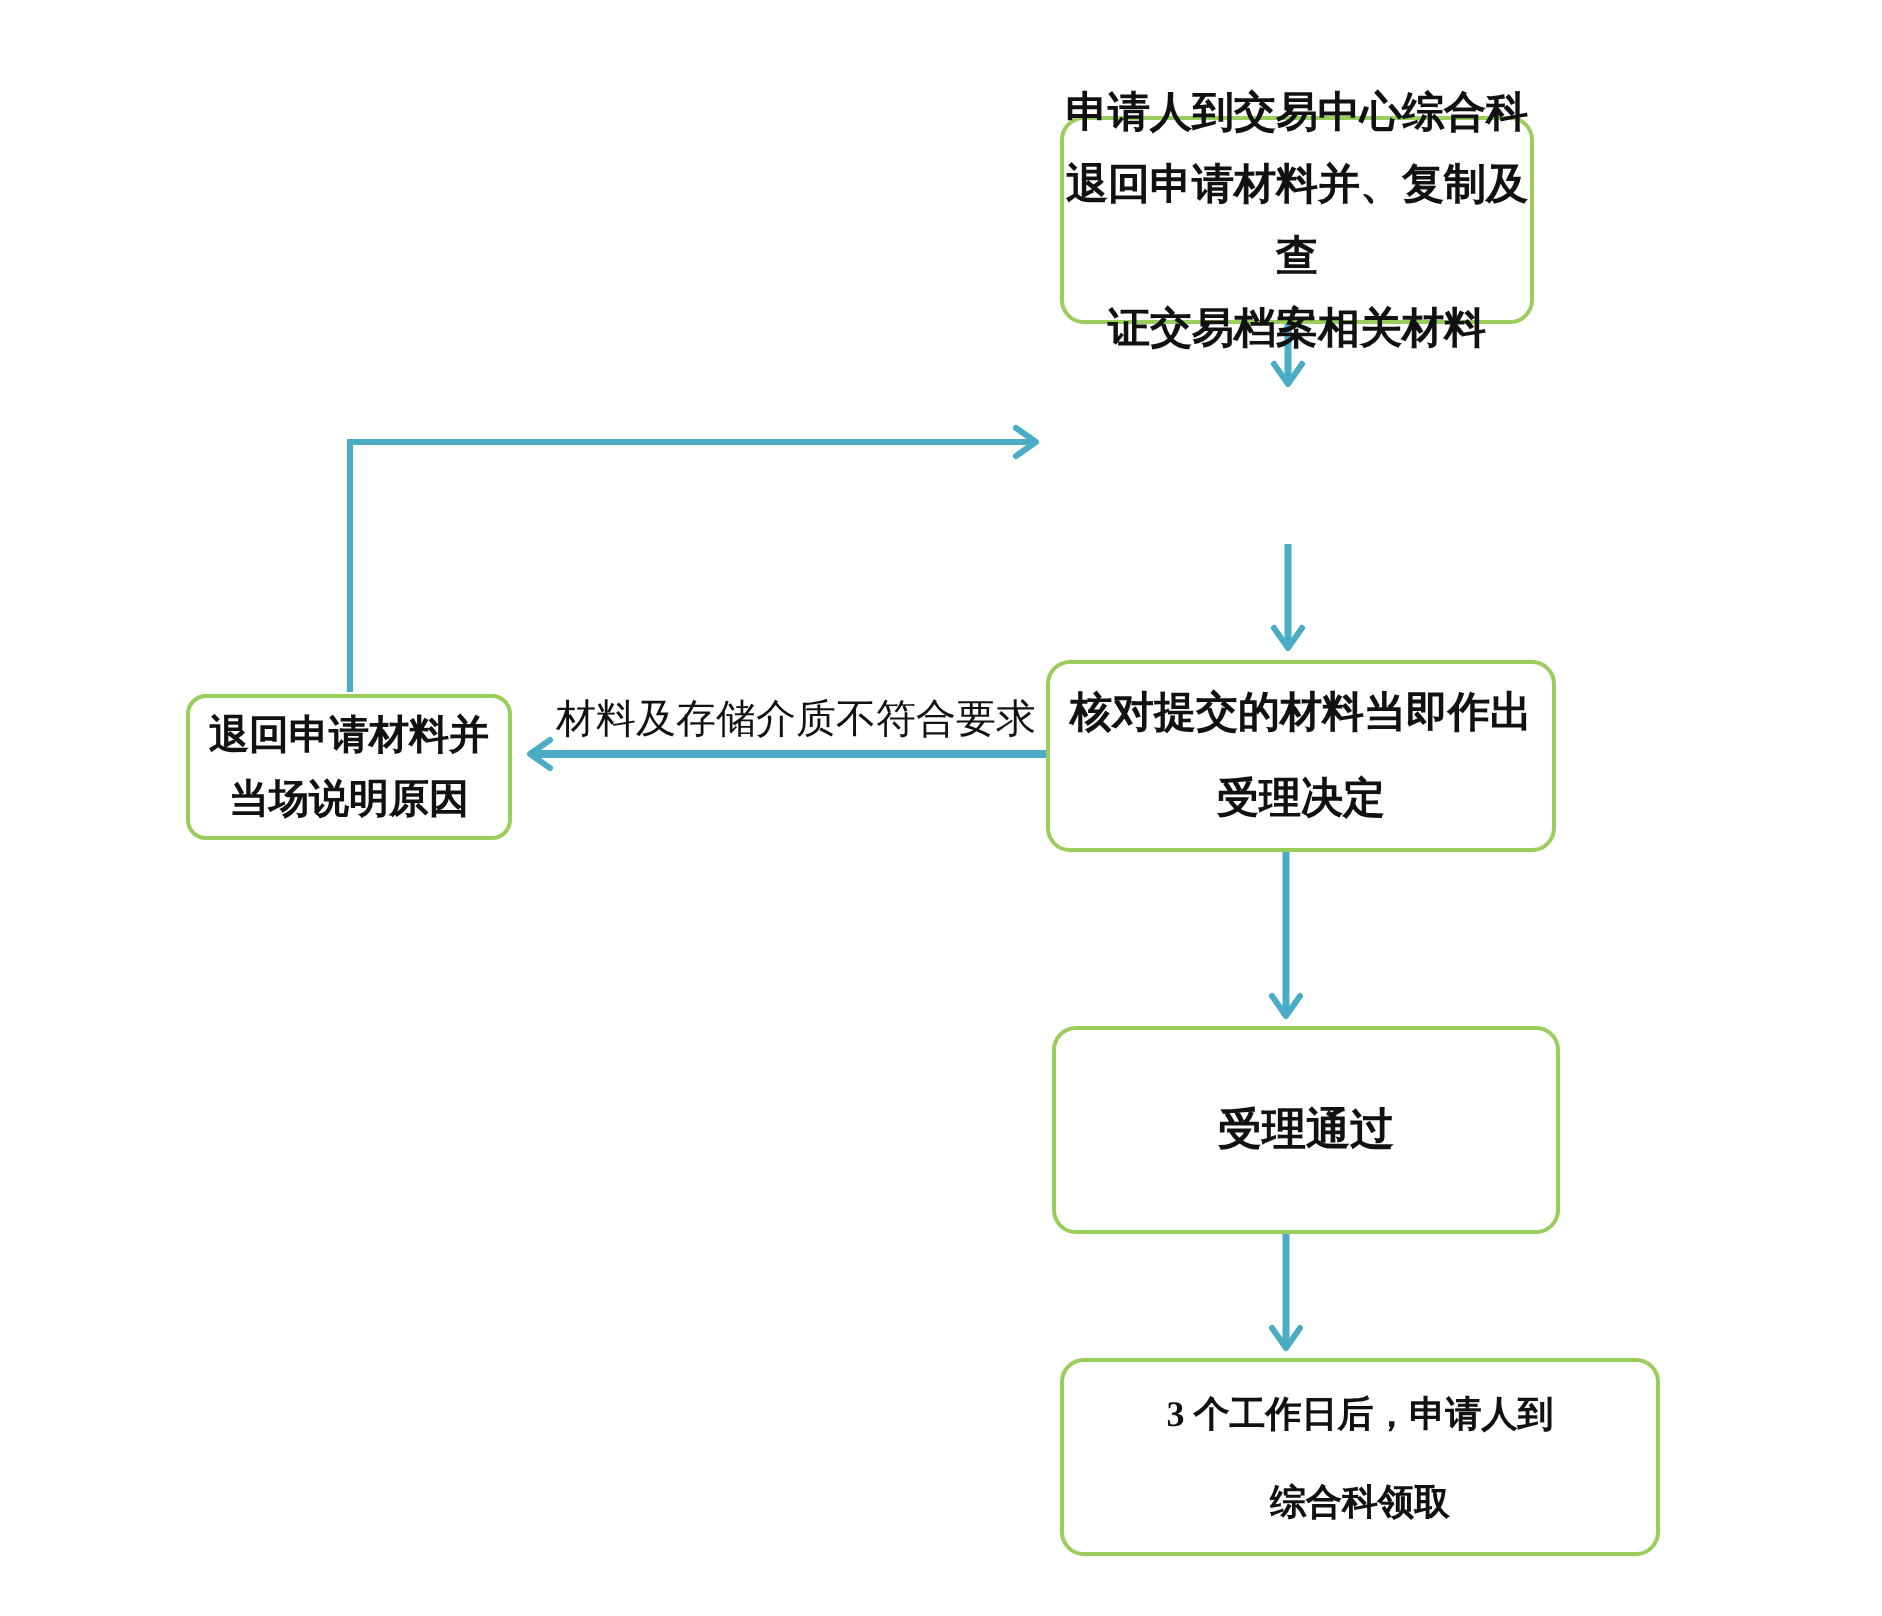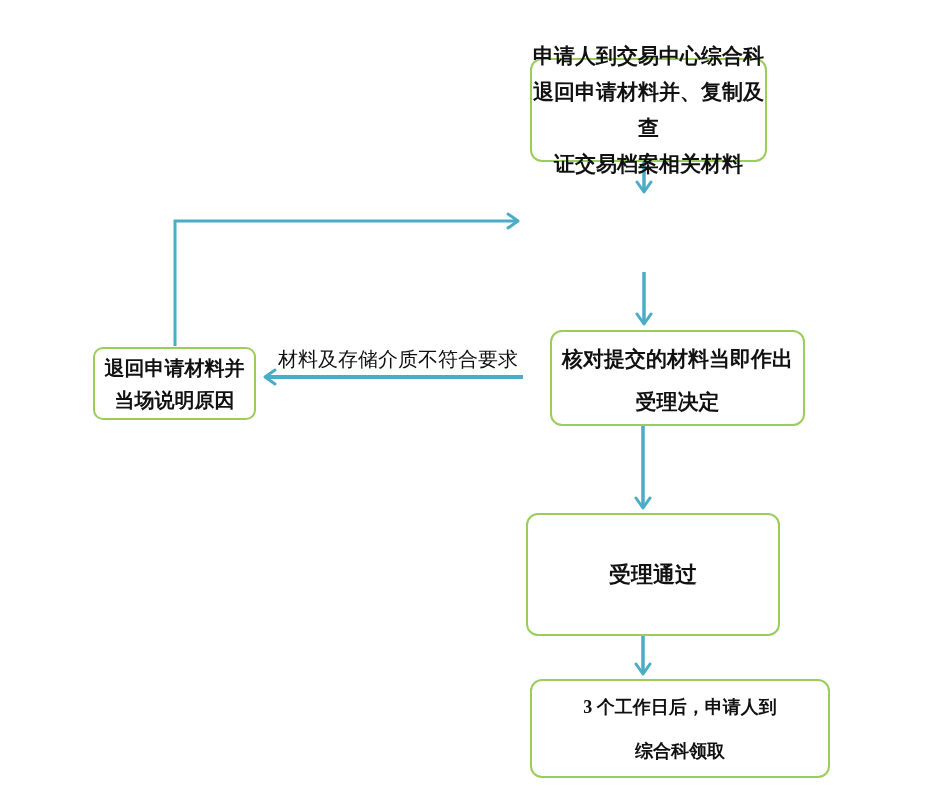--- a/index.html
+++ b/index.html
@@ -35,23 +35,23 @@
     display: flex;
     flex-direction: column;
     align-items: center;
     justify-content: center;
     font-weight: bold;
     color: #111111;
     text-align: center;
   }
   .n-apply   { left: 530px; top: 30px;  width: 237px; height: 104px; font-size: 21px; line-height: 36px; margin-top: 28px; }
   .n-confirm { left: 527px; top: 196px; width: 235px; height: 77px;  font-size: 22px; }
-  .n-check   { left: 550px; top: 330px; width: 255px; height: 96px;  font-size: 21px; line-height: 43px; justify-content: flex-end; }
+  .n-check   { left: 523px; top: 330px; width: 255px; height: 96px;  font-size: 21px; line-height: 43px; }
   .n-return  { left: 93px;  top: 347px; width: 163px; height: 73px;  font-size: 20px; line-height: 32px; border-radius: 10px; }
-  .n-pass    { left: 526px; top: 513px; width: 254px; height: 123px;  font-size: 22px; }
+  .n-pass    { left: 526px; top: 513px; width: 254px; height: 104px;  font-size: 22px; }
   .n-collect { left: 530px; top: 679px; width: 300px; height: 99px;  font-size: 18px; line-height: 44px; }
   .edge-label {
     position: absolute;
     font-size: 20px;
     font-weight: 400;
     color: #111111;
     white-space: nowrap;
   }
   .l-fix    { left: 240px; top: 180px; }
   .l-reject { left: 278px; top: 346px; }

